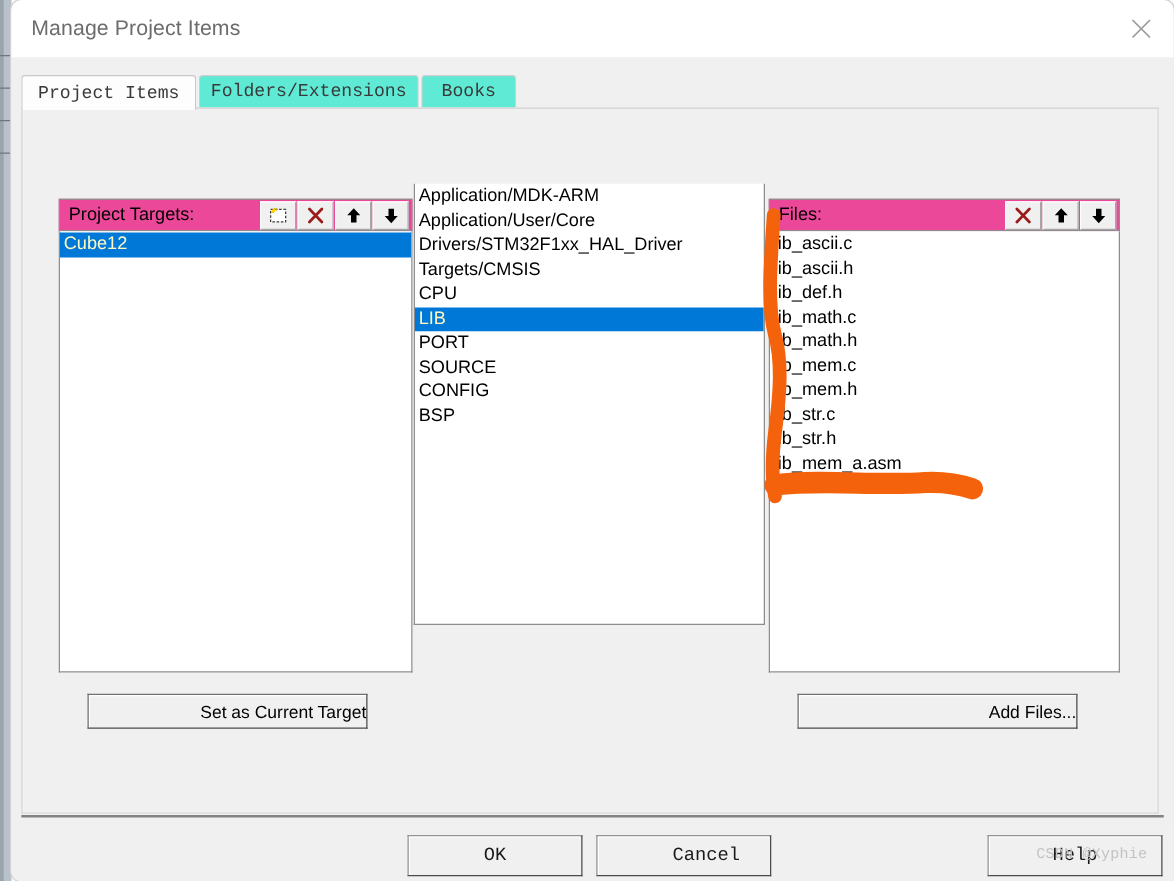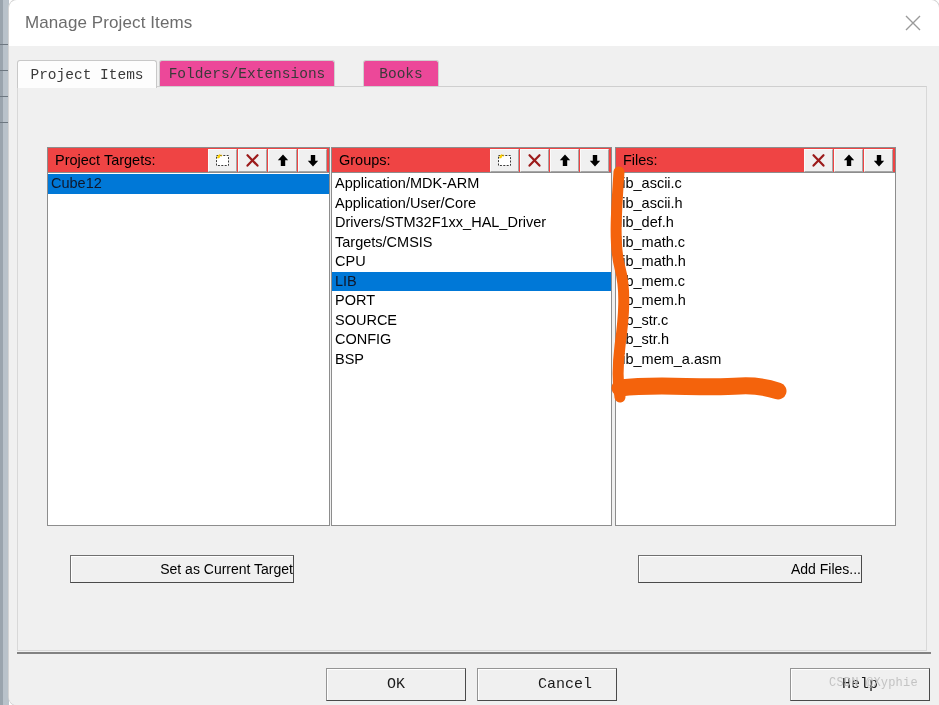--- a/index.html
+++ b/index.html
@@ -96,35 +96,35 @@
     top: 0;
     height: 26px;
     box-sizing: border-box;
     font-family: "Liberation Mono", monospace;
     font-size: 14.5px;
     color: #3a3a3a;
     display: flex;
     align-items: center;
     justify-content: center;
     cursor: default;
-    background: #ec4899;
+    background: #5eead4;
     border: 1px solid #cfcfcf;
     border-bottom: none;
     border-top-left-radius: 3px;
     border-top-right-radius: 3px;
   }
   .tab.active {
     background: #fdfdfd;
     border-color: #c8c8c8;
     z-index: 3;
     height: 28px;
   }
   #tab-0 { left: 0;   width: 140px; }
   #tab-1 { left: 142px; width: 176px; }
-  #tab-2 { left: 320px; width: 76px; margin-left: 26px; }
+  #tab-2 { left: 320px; width: 76px; }
   #tab-pane {
     position: absolute;
     left: 8px; top: 40px;
     width: 910px; height: 565px;
     background: #f0f0f0;
     border: 1px solid #d8d8d8;
     border-top: 1px solid #cfcfcf;
     box-sizing: border-box;
   }
 
@@ -134,24 +134,25 @@
     top: 101px;
   }
   #panel-targets { left: 38px;  width: 283px; }
   #panel-groups  { left: 322px; width: 281px; }
   #panel-files   { left: 606px; width: 281px; }
 
   .panel-header {
     position: relative;
     height: 26px;
     box-sizing: border-box;
-    background: #ef4444;
+    background: #ec4899;
     border: 1px solid #8d8d8d;
     display: flex;
     align-items: center;
+    margin-top: 12px;
   }
   .panel-label {
     margin-left: 7px;
     font-size: 14.5px;
     color: #000;
     white-space: nowrap;
   }
   .tool-group {
     position: absolute;
     right: 2px; top: 1px;
@@ -187,21 +188,21 @@
     height: 19.5px;
     line-height: 19.5px;
     padding-left: 3px;
     font-size: 14.5px;
     color: #000;
     white-space: nowrap;
     cursor: default;
   }
   .list-item.selected {
     background: #0078d7;
-    color: #0f172a;
+    color: #fef9c3;
   }
 
   
   .push-btn {
     position: absolute;
     box-sizing: border-box;
     background: #f0f0f0;
     border: 1px solid #707070;
     border-right-color: #4a4a4a;
     border-bottom-color: #4a4a4a;
@@ -338,48 +339,20 @@
             </svg>
           </div>
         </div>
       </div>
       <div class="listbox" id="list-targets">
           <div class="list-item selected"><span>Cube12</span></div>
         </div>
     </div>
 
     <div class="panel" id="panel-groups">
-      <div class="panel-header">
-        <span class="panel-label">Groups:</span>
-        <div class="tool-group">
-          <div class="tool-btn">
-            <svg width="17" height="15" viewBox="0 0 17 15">
-              <rect x="2.5" y="2.5" width="12" height="10" fill="#ffffff" stroke="#3a3a3a" stroke-width="1" stroke-dasharray="2,1.4"></rect>
-              <path d="M4.2 2.6 l1.5 1.6 M3.2 4.4 l2.1 0.2 M5.6 1.4 l0.2 2.0" stroke="#f2c200" stroke-width="1.5" fill="none"></path>
-              <circle cx="4.8" cy="3.4" r="1.2" fill="#ffd400"></circle>
-              <circle cx="7.4" cy="2.6" r="0.8" fill="#c9a200"></circle>
-            </svg>
-          </div>
-          <div class="tool-btn">
-            <svg width="17" height="15" viewBox="0 0 17 15">
-              <path d="M3.5 2.2 L13.5 12.6 M13.5 2.2 L3.5 12.6" stroke="#9c1b1b" stroke-width="2.2" fill="none" stroke-linecap="round"></path>
-            </svg>
-          </div>
-          <div class="tool-btn">
-            <svg width="14" height="15" viewBox="0 0 14 15">
-              <path d="M7 1.5 L12.2 7.2 L9.2 7.2 L9.2 13 L4.8 13 L4.8 7.2 L1.8 7.2 Z" fill="#000000"></path>
-            </svg>
-          </div>
-          <div class="tool-btn">
-            <svg width="14" height="15" viewBox="0 0 14 15">
-              <path d="M7 13.5 L12.2 7.8 L9.2 7.8 L9.2 2 L4.8 2 L4.8 7.8 L1.8 7.8 Z" fill="#000000"></path>
-            </svg>
-          </div>
-        </div>
-      </div>
       <div class="listbox" id="list-groups">
           <div class="list-item"><span>Application/MDK-ARM</span></div>
           <div class="list-item"><span>Application/User/Core</span></div>
           <div class="list-item"><span>Drivers/STM32F1xx_HAL_Driver</span></div>
           <div class="list-item"><span>Targets/CMSIS</span></div>
           <div class="list-item"><span>CPU</span></div>
           <div class="list-item selected"><span>LIB</span></div>
           <div class="list-item"><span>PORT</span></div>
           <div class="list-item"><span>SOURCE</span></div>
           <div class="list-item"><span>CONFIG</span></div>

